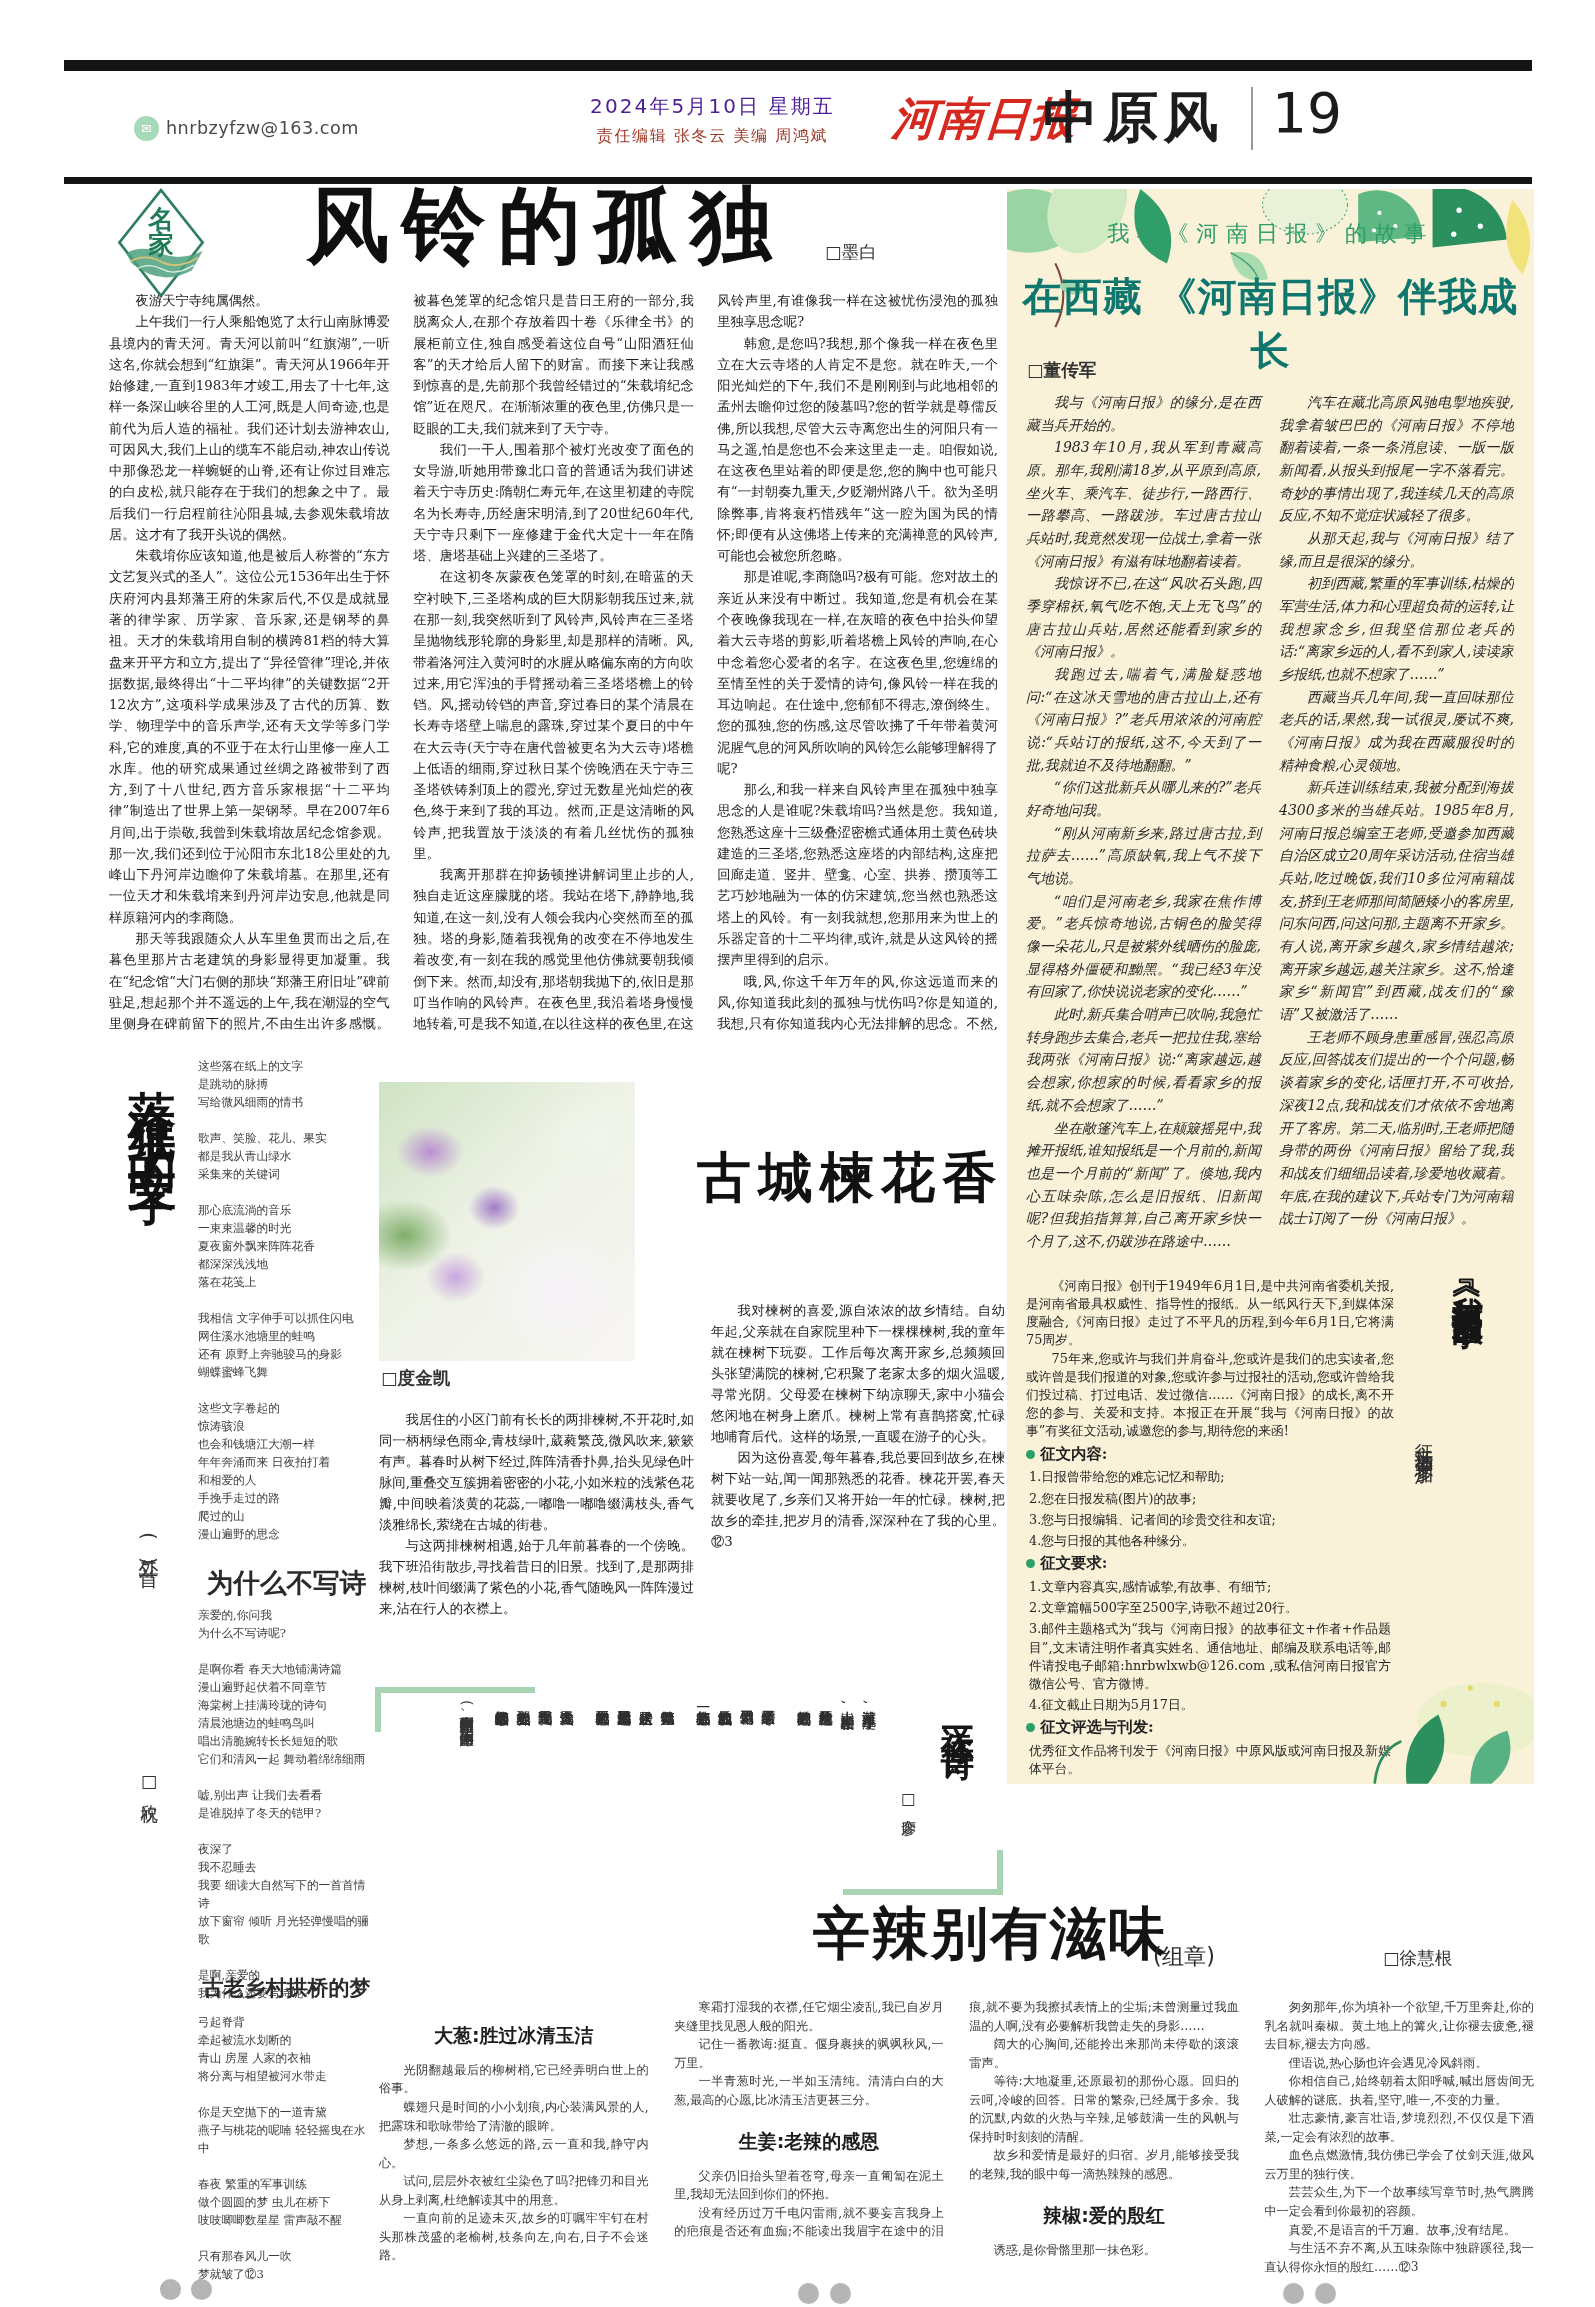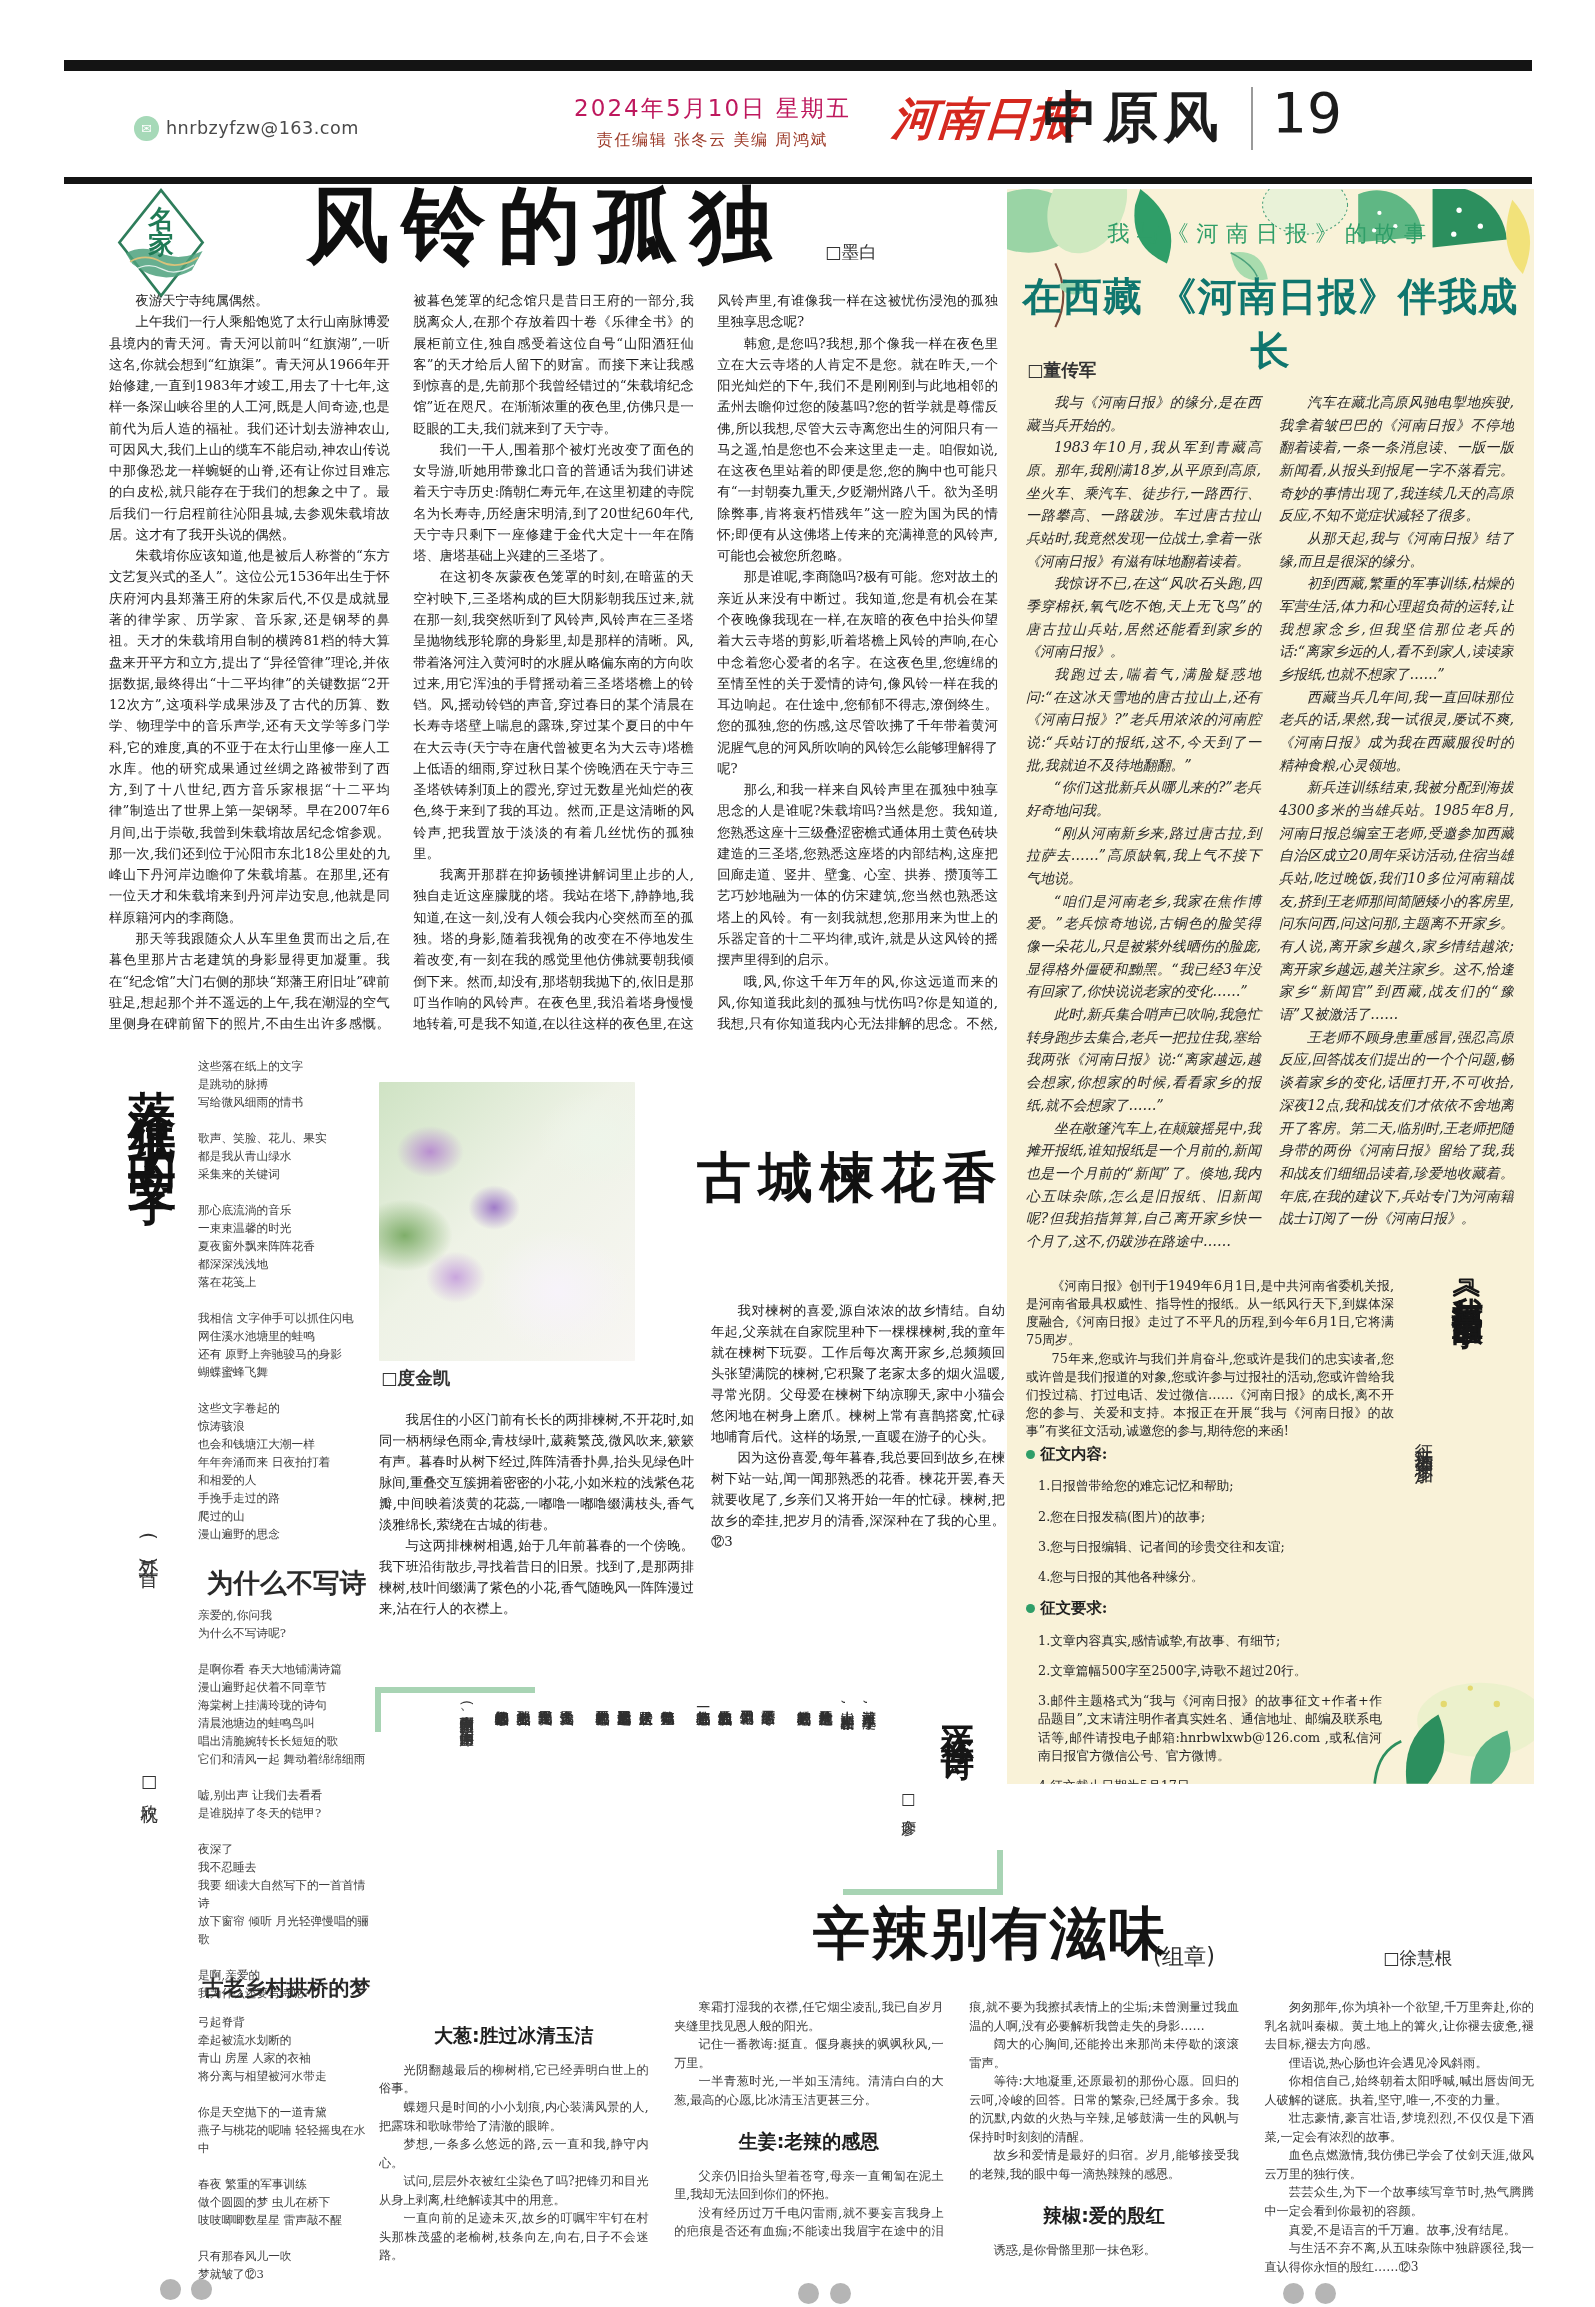--- a/index.html
+++ b/index.html
@@ -8,21 +8,21 @@
         font-family:"DejaVu Sans",sans-serif;color:#222;overflow:hidden;}
   .abs{position:absolute;}
   .serif{font-family:"DejaVu Serif",serif;}
   
   .bar{background:#141414;}
   #email{display:flex;align-items:center;gap:7.4px;}
   #email .icon{width:24.5px;height:24.5px;border-radius:50%;background:#a6d9b8;color:#fff;
                display:flex;align-items:center;justify-content:center;font-size:12.8px;}
   #email .txt{font-size:17.6px;color:#4a4a4a;letter-spacing:0.5px;}
   #dateblock{width:351px;text-align:center;}
-  #dateblock .date{font-size:23px;color:#be185d;letter-spacing:2.1px;}
+  #dateblock .date{font-size:20px;color:#4c1d95;letter-spacing:2.1px;}
   #dateblock .eds{font-size:16px;color:#9c3a28;margin-top:6.4px;letter-spacing:1.6px;}
   #logo{font-size:45px;font-weight:bold;color:#d5281e;font-style:italic;letter-spacing:1.1px;
         font-family:"DejaVu Serif",serif;transform:skewX(-4deg);}
   #section-name{font-size:55px;font-weight:bold;color:#1c1c1c;letter-spacing:5.3px;}
   #pagenum{font-size:55px;color:#1c1c1c;}
   .vdiv{width:1.6px;background:#9a9a9a;}
   
   #main-title{width:628px;text-align:center;font-size:83px;font-weight:bold;color:#0f0f0f;
               letter-spacing:12.8px;font-family:"DejaVu Serif",serif;}
   .byline{font-size:17.6px;color:#333;}
@@ -43,21 +43,21 @@
   #panel .series{width:100%;text-align:center;font-size:22.3px;color:#2f9e68;letter-spacing:7.4px;}
   #panel .headline{width:100%;text-align:center;font-size:39px;font-weight:bold;color:#0f766e;letter-spacing:1.1px;}
   #panel-body{width:488px;height:862px;column-count:2;column-gap:18px;overflow:hidden;
               font-size:14px;line-height:1.62;text-align:justify;color:#262626;}
   #panel-body p{margin:0;text-indent:2em;}
   #callout{width:368px;font-size:12.8px;line-height:1.42;text-align:justify;color:#262626;}
   #callout .intro p{margin:0;text-indent:2em;}
   #callout h4{margin:3.2px 0 2.1px 0;font-size:15.4px;color:#1f1f1f;}
   #callout h4::before{content:"";display:inline-block;width:9px;height:9px;border-radius:50%;
                       background:#2f9e68;margin-right:5.3px;}
-  #callout .items p{margin:12px;}
+  #callout .items p{margin:3px;}
   #callout .sig{text-align:right;margin-top:5.3px;font-size:13.3px;}
   #panel-vsub{font-size:19px;letter-spacing:3.2px;color:#2b2b2b;height:372px;}
   #panel-vtitle{font-size:31px;font-weight:bold;color:#161616;height:681px;letter-spacing:2.1px;
                 font-family:"DejaVu Serif",serif;}
   
   #lh-photo{width:256px;height:279px;border-radius:1.1px;
     background:
       radial-gradient(48px 37px at 20% 25%,#b98fd0 0%,rgba(185,143,208,0) 70%),
       radial-gradient(37px 32px at 45% 45%,#a07cc8 0%,rgba(160,124,200,0) 70%),
       radial-gradient(43px 37px at 30% 70%,#c9a6dd 0%,rgba(201,166,221,0) 70%),

